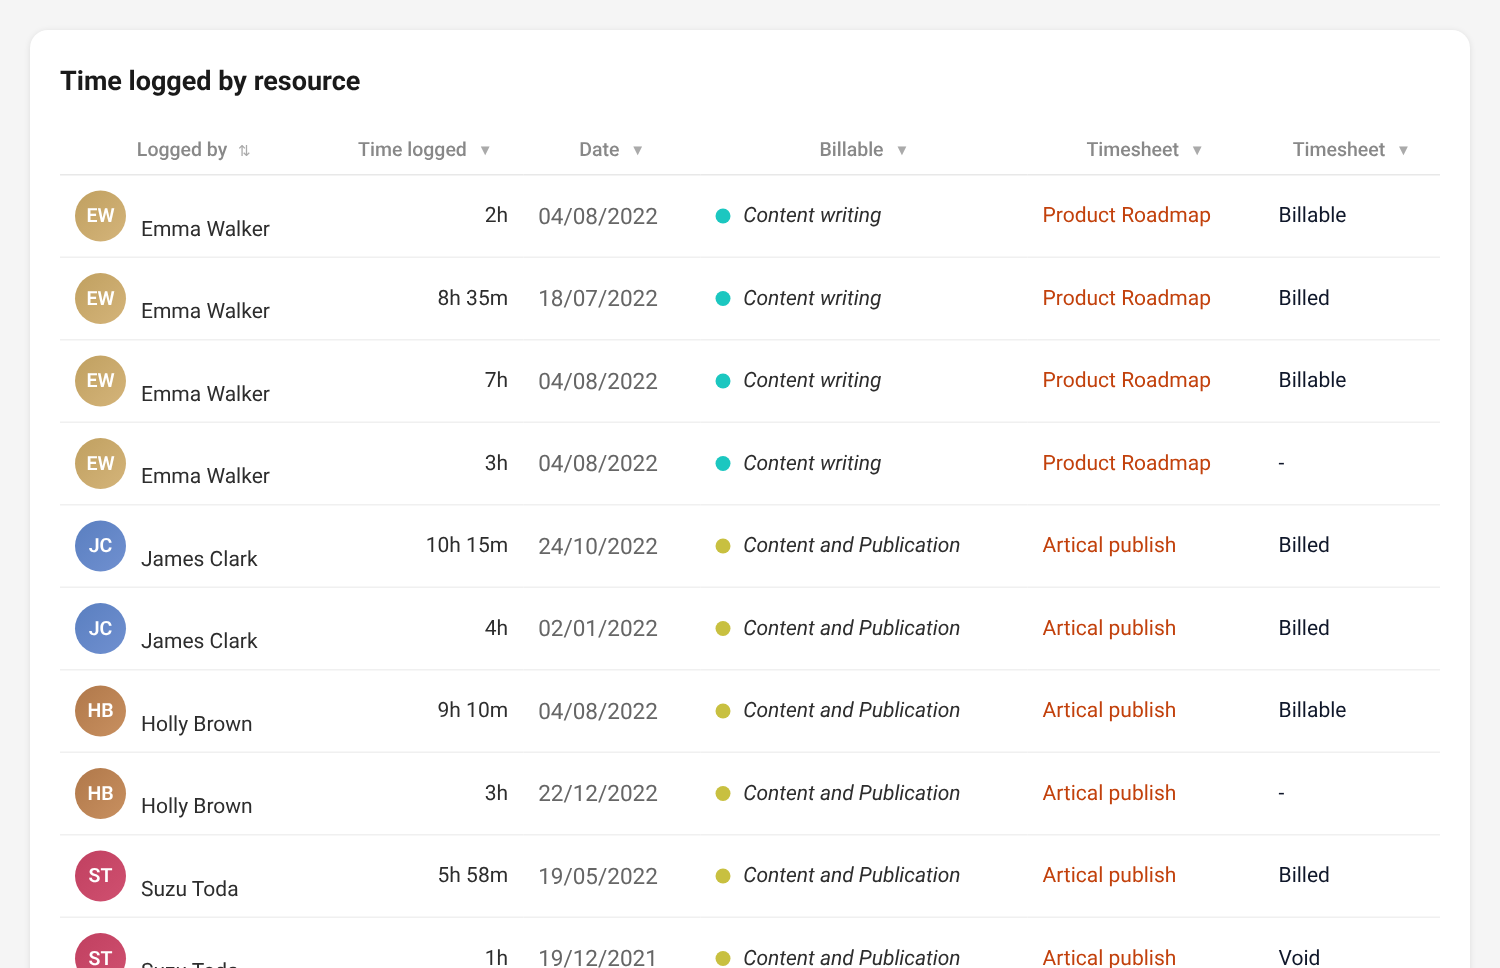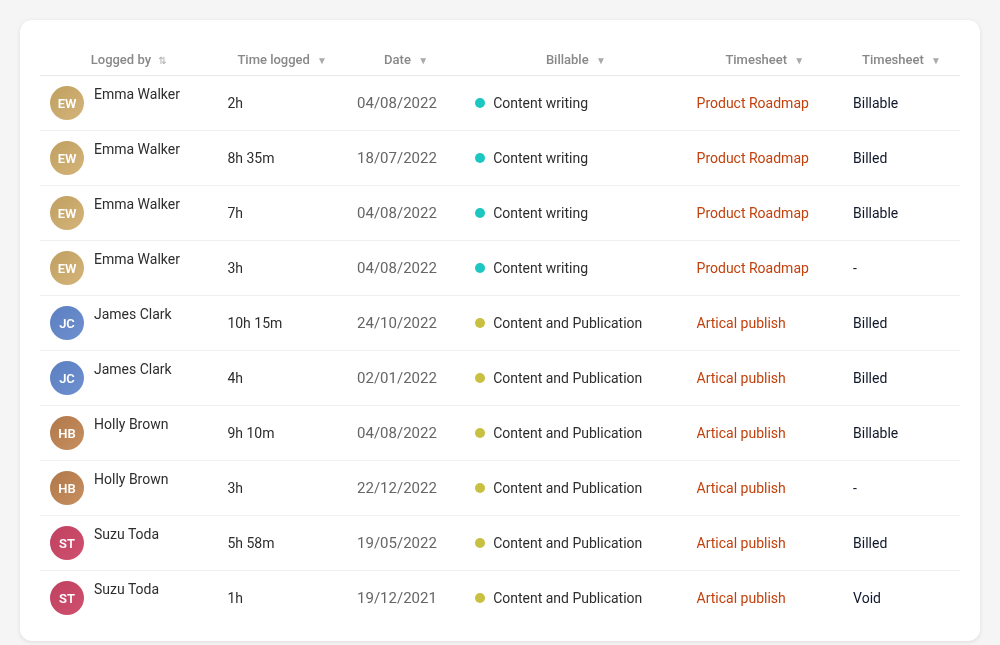--- a/index.html
+++ b/index.html
@@ -66,21 +66,21 @@
     }
 
     tbody tr td {
       padding: 10px 10px;
       color: #2d2d2d;
       vertical-align: middle;
     }
 
     .user-cell {
       display: flex;
-      align-items: flex-start;
+      align-items: flex-end;
       gap: 10px;
     }
 
     .avatar {
       width: 34px;
       height: 34px;
       border-radius: 50%;
       overflow: hidden;
       flex-shrink: 0;
       display: flex;
@@ -101,59 +101,62 @@
       background: linear-gradient(135deg, #b0784a, #c89060);
     }
     .avatar-suzu {
       background: linear-gradient(135deg, #c04060, #d05070);
     }
 
     .project-cell {
       display: flex;
       align-items: center;
       gap: 8px;
+      font-style: italic;
     }
 
     .dot {
       width: 10px;
       height: 10px;
       border-radius: 50%;
       flex-shrink: 0;
     }
 
     .dot-teal {
       background-color: #1bc7c0;
     }
 
     .dot-yellow {
       background-color: #c8c040;
     }
 
     .time-cell {
       color: #2d2d2d;
       font-size: 14px;
+      text-align: right;
     }
 
     .date-cell {
       color: #666;
       font-size: 15px;
     }
 
     .timesheet-cell {
       color: #c2410c;
     }
 
     .billing-cell {
       color: #0f172a;
     }
   </style>
 </head>
 <body>
 
 <div class="card">
+  <div class="card-title">Time logged by resource</div>
 
   <table>
     <thead>
       <tr>
         <th>
           <span>Logged by</span>
           <span class="sort-icon">⇅</span>
         </th>
         <th>
           <span>Time logged</span>

